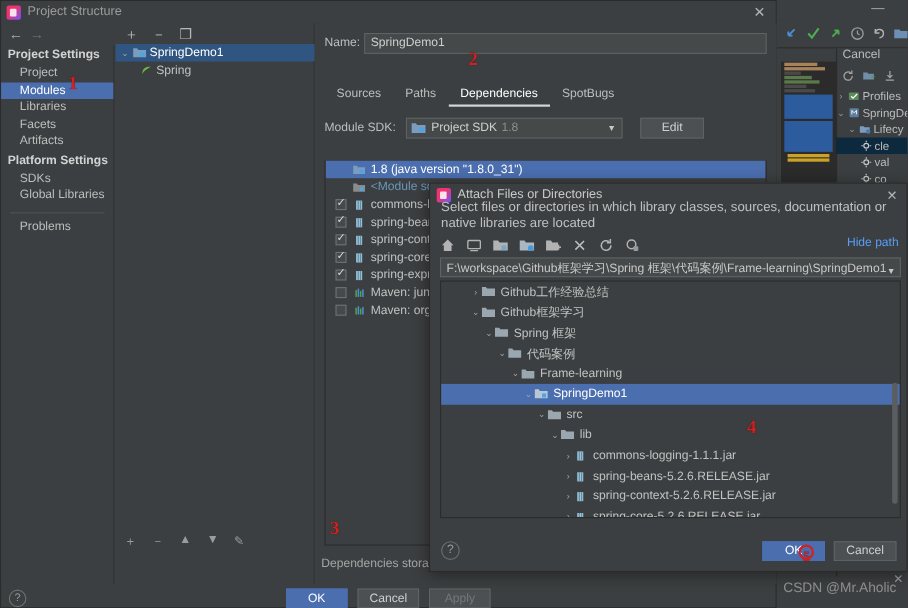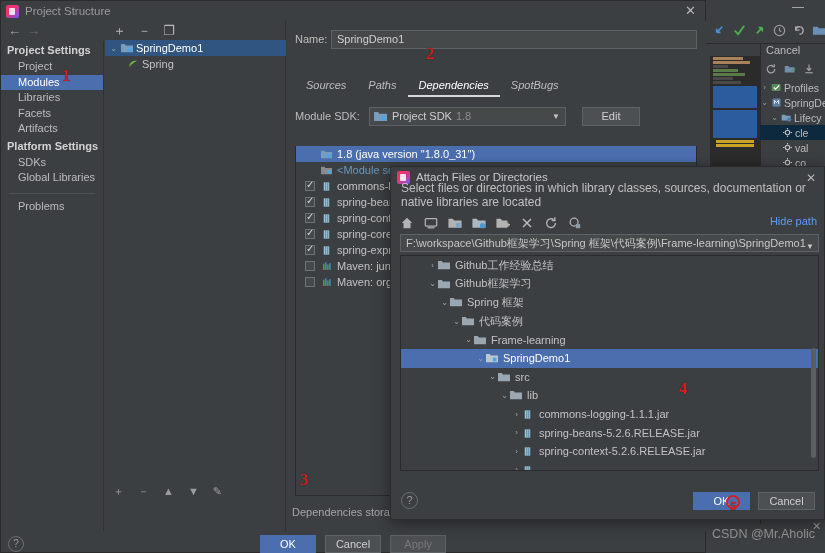--- a/index.html
+++ b/index.html
@@ -165,21 +165,20 @@
     flex: 1; height: 19px; background: #45494a; border: 1px solid #5e6264;
     color: #cfcfcf; font-size: 11px; padding: 0 5px; line-height: 17px;
   }
   .tabs-row {
     position: absolute; left: 8px; top: 57px; width: 402px; height: 19px;
     display: flex; align-items: flex-end; gap: 0px;
   }
   .tab {
     font-size: 11px; color: #bdbdbd; padding: 0 11px 4px 11px; cursor: pointer;
     border-bottom: 2px solid transparent;
-    font-style: italic;
   }
   .tab.active { color: #ffffff; border-bottom: 2px solid #d6d6d6; }
   .sdk-row {
     position: absolute; left: 8px; top: 85px; width: 402px; height: 20px;
     display: flex; align-items: center; gap: 6px;
   }
   .sdk-lbl { font-size: 11px; color: #bdbdbd; width: 68px; }
   .sdk-combo {
     width: 197px; height: 19px; background: #45494a; border: 1px solid #5e6264;
     display: flex; align-items: center; padding: 0 4px; font-size: 11px; color: #cfcfcf;
@@ -877,20 +876,21 @@
       </div>
       <div class="af-row" style="padding-left:110px">
         <span class="af-tri">›</span>
         <span class="af-fold">
             <svg width="11" height="11" viewBox="0 0 16 16">
               <rect x="4" y="2" width="8" height="12" fill="#9fc4d6"></rect>
               <rect x="6" y="2" width="1.6" height="12" fill="#5d8fa8"></rect>
               <rect x="9" y="2" width="1.6" height="12" fill="#5d8fa8"></rect>
             </svg>
           </span>
+        <span>spring-core-5.2.6.RELEASE.jar</span>
       </div>
 
       <div class="af-scroll"></div>
     </div>
 
     <div class="af-help">?</div>
     <div class="af-buttons">
       <div class="af-btn primary">OK</div>
       <div class="af-btn">Cancel</div>
     </div>

